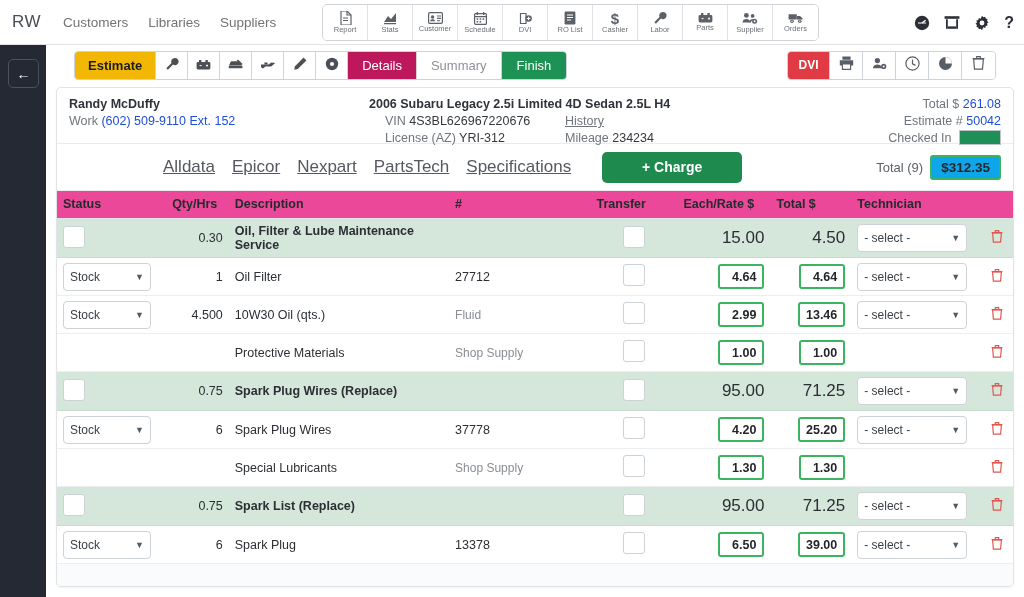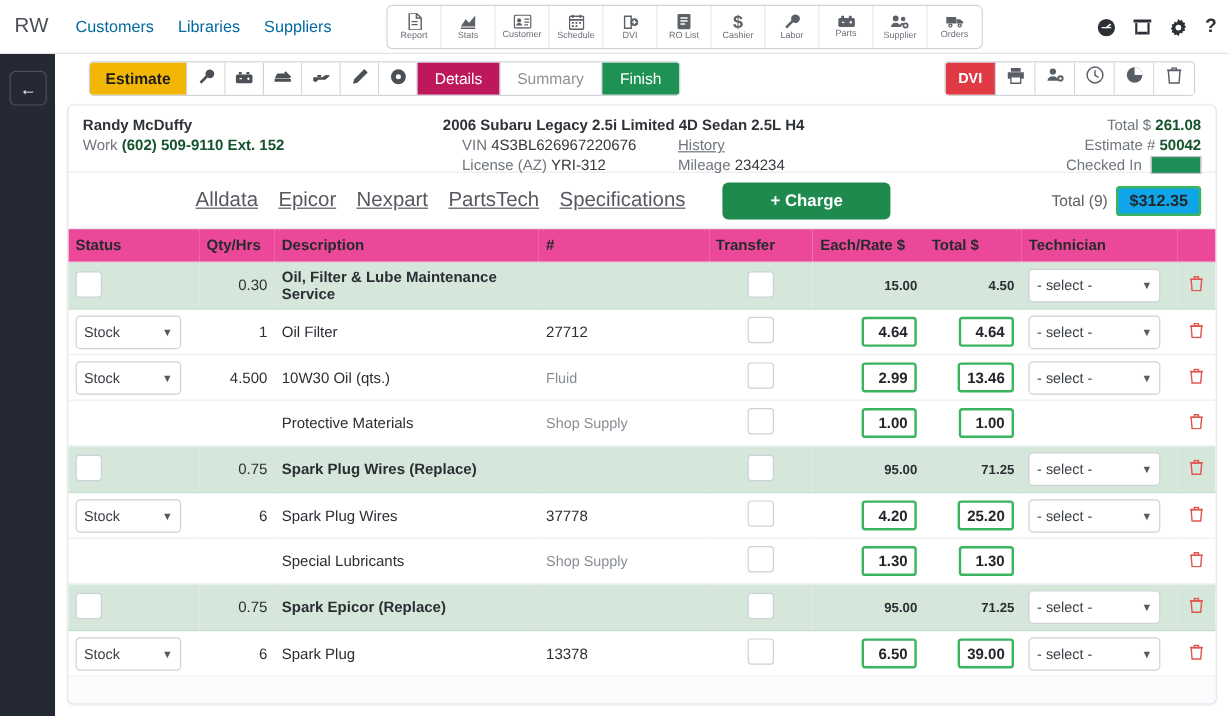--- a/index.html
+++ b/index.html
@@ -14,21 +14,21 @@
   
   .topnav {
     position: absolute; top: 0; left: 0; width: 1024px; height: 45px;
     background: #ffffff; display: flex; align-items: center;
     border-bottom: 1px solid #e3e3e3;
   }
   .brand {
     margin-left: 12px; font-size: 17px; color: #4a4f55; letter-spacing: .5px;
   }
   .navlinks { display: flex; align-items: center; margin-left: 22px; gap: 20px; }
-  .navlink { font-size: 13.5px; color: #0369a1; cursor: pointer; }
+  .navlink { font-size: 13.5px; color: #737373; cursor: pointer; }
 
   .iconbar {
     position: absolute; left: 322px; top: 4px;
     display: flex; border: 1px solid #cfd3d7; border-radius: 5px;
     background: #fff; overflow: hidden; height: 37px;
   }
   .iconbtn {
     width: 45px; height: 100%;
     display: flex; flex-direction: column; align-items: center; justify-content: center;
     gap: 1px; border-right: 1px solid #dfe2e5; cursor: pointer; background: #fff;
@@ -98,21 +98,21 @@
   .inforow {
     display: flex; padding: 8px 12px 6px 12px; border-bottom: 1px solid #e9ecef;
     height: 56px;
   }
   .info-col { font-size: 12.5px; line-height: 17px; color: #34383d; }
   .info-col.cust { width: 300px; }
   .info-col.veh  { flex: 1; }
   .info-col.tot  { text-align: right; width: 185px; }
   .ititle { font-weight: 700; color: #2f3338; font-size: 12.5px; }
   .ilabel { color: #6f757c; }
-  .ival { font-weight: 700; color: #14532d; }
+  .ival { font-weight: 400; color: #1d4ed8; }
   .ilink { color: #6f757c; text-decoration: underline; cursor: pointer; }
   .veh-sub { display: flex; margin-left: 16px; }
   .veh-sub .c1 { width: 180px; }
   .checkedin-box {
     display: inline-block; width: 42px; height: 15px; background: #1e8f57;
     border: 1px solid #bdc3c9; vertical-align: -3px; margin-left: 4px;
   }
 
   
   .linkrow {
@@ -168,21 +168,21 @@
     display: flex; align-items: center; justify-content: space-between; cursor: pointer;
   }
   .sel.tech { width: 110px; }
   .sel .cv { font-size: 9px; color: #555b61; }
   .numbox {
     display: inline-flex; align-items: center; justify-content: flex-end;
     border: 2px solid #3ab45f; border-radius: 3px; background: #fff;
     height: 25px; padding: 0 6px; font-size: 12.5px; color: #23272b;
     font-weight: 600; min-width: 46px; cursor: text;
   }
-  .plainnum { font-size: 11px; color: #2b2f34; font-weight: bold; }
+  .plainnum { font-size: 17px; color: #2b2f34; }
   .softnum  { color: #888e94; font-size: 12px; }
   .trash { color: #e0574f; font-size: 13px; cursor: pointer; }
   .tbl-foot { height: 38px; background: #fafbfc; }
 </style>
 </head>
 <body>
 
 <div id="app">
 
   <div class="topnav">
@@ -684,21 +684,21 @@
          <svg width="12" height="13" viewBox="0 0 12 13">
                     <path d="M1.6 2.8h8.8l-.8 9.4H2.4z" fill="none" stroke="#e0574f" stroke-width="1.2"></path>
                     <path d="M0.6 2.6h10.8M4.3 0.7h3.4v1.9H4.3z" fill="none" stroke="#e0574f" stroke-width="1.2"></path>
                   </svg>
        </span>
      </td>
             </tr>
             <tr class="service">
               <td class="c-status"><span class="chk"></span></td>
      <td class="c-qty"><span>0.75</span></td>
-     <td class="c-desc"><span>Spark Epicor (Replace)</span></td>
+     <td class="c-desc"><span>Spark List (Replace)</span></td>
      <td class="c-num"><span class=""></span></td>
      <td class="c-tr"><span class="chk"></span></td>
      <td class="c-rate"><span class="plainnum">95.00</span></td>
      <td class="c-total"><span class="plainnum">71.25</span></td>
      <td class="c-tech">
                 <span class="sel tech">
      <span>- select -</span>
      <span class="cv">▼</span>
    </span>
               </td>

